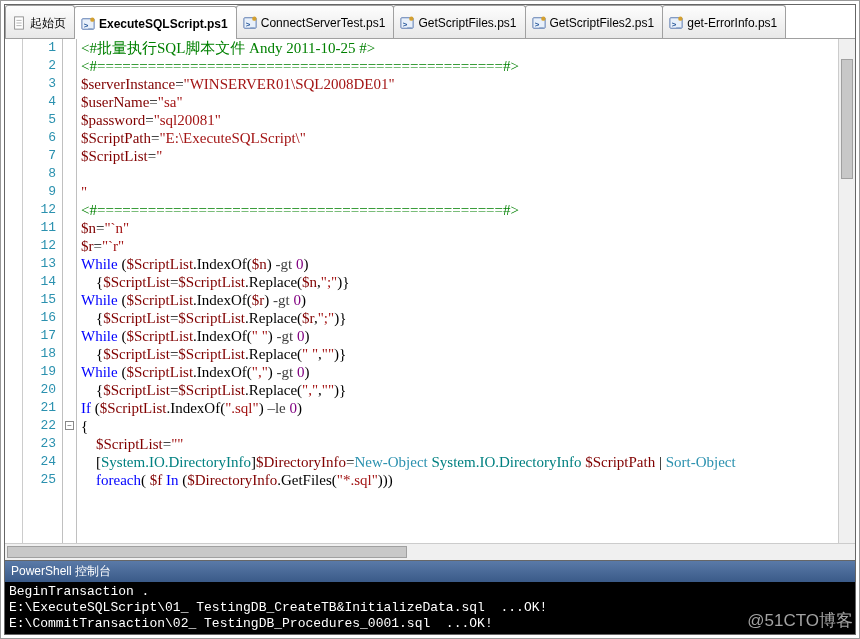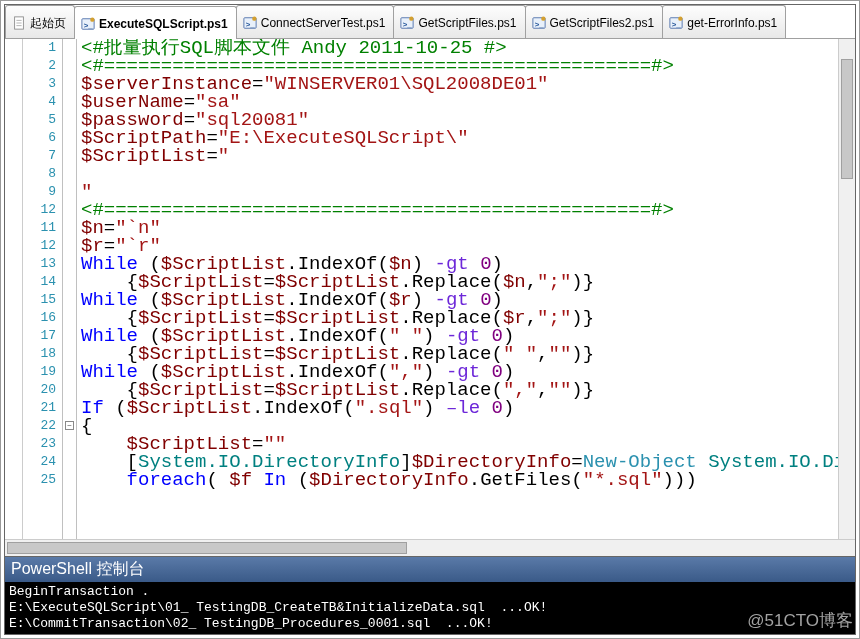--- a/index.html
+++ b/index.html
@@ -9,27 +9,27 @@
 .tabs { display: flex; background: #fff; border-bottom: 1px solid #a0a0a0; height: 34px; }
 .tab { display: flex; align-items: center; padding: 2px 8px 0 6px; border: 1px solid #a0a0a0; border-bottom: none; margin-right: -1px; background: linear-gradient(#fdfdfd,#e8e8e8); border-radius: 3px 3px 0 0; cursor: pointer; white-space: nowrap; font-size: 12px; gap: 4px; }
 .tab.active { background: #fff; font-weight: bold; position: relative; top: 1px; }
 .tab-icon { width: 14px; height: 14px; display: inline-flex; align-items: center; justify-content: center; }
 .tab-icon svg { width: 14px; height: 14px; }
 .editor { display: flex; flex: 1; background: #fff; overflow: hidden; position: relative; }
 .blue-margin { width: 18px; background: #fff; border-right: 1px solid #ccc; }
 .gutter { width: 40px; background: #fff; border-right: 1px solid #c0c0c0; text-align: right; padding-right: 6px; color: #2b91af; font-family: Consolas,"Courier New",monospace; font-size: 13px; line-height: 18px; }
 .fold { width: 14px; border-right: 1px solid #c0c0c0; position: relative; }
 .fold-box { position: absolute; left: 2px; width: 9px; height: 9px; border: 1px solid #888; font-size: 8px; line-height: 7px; text-align: center; color: #555; background: #fff; }
-.code { flex: 1; font-family: Liberation Mono, monospace; font-size: 19px; line-height: 18px; white-space: pre; padding-left: 4px; overflow: hidden; }
-.cgreen { color: #008000; } .cvar { color: #800000; } .cstr { color: #a31515; } .ckey { color: #0000ff; } .cnum { color: #800080; } .ctype { color: #008080; } .cteal { color: #2b91af; } .cgray { color: #6d28d9; }
+.code { flex: 1; font-family: Liberation Serif, serif; font-size: 15px; line-height: 18px; white-space: pre; padding-left: 4px; overflow: hidden; }
+.cgreen { color: #008000; } .cvar { color: #800000; } .cstr { color: #a31515; } .ckey { color: #0000ff; } .cnum { color: #800080; } .ctype { color: #008080; } .cteal { color: #2b91af; } .cgray { color: #404040; }
 .vscroll { width: 17px; background: #f0f0f0; border-left: 1px solid #ccc; position: relative; }
 .vscroll .thumb { position: absolute; left: 2px; right: 2px; top: 20px; height: 120px; background: #c8c8c8; border: 1px solid #a0a0a0; }
 .hscroll { height: 17px; background: #f0f0f0; border-top: 1px solid #ccc; display: flex; }
 .hscroll .thumb { margin: 2px; width: 400px; background: #c8c8c8; border: 1px solid #a0a0a0; }
-.console-title { background: linear-gradient(#5a7aa8,#3a5a88); color: #fff; padding: 2px 6px; font-size: 16px; border-top: 1px solid #666; }
+.console-title { background: linear-gradient(#5a7aa8,#3a5a88); color: #fff; padding: 2px 6px; font-size: 12px; border-top: 1px solid #666; }
 .console { background: #000; color: #fff; font-family: Liberation Mono, monospace; font-size: 13px; line-height: 16px; padding: 2px 4px; flex: 0 0 auto; white-space: pre; }
 .watermark { position: absolute; right: 6px; bottom: 6px; color: rgba(180,180,180,0.9); font-size: 17px; }
 </style>
 </head>
 <body>
 
 <div class="outer">
     <div class="inner">
 
 <div class="tabs" id="tabs">

